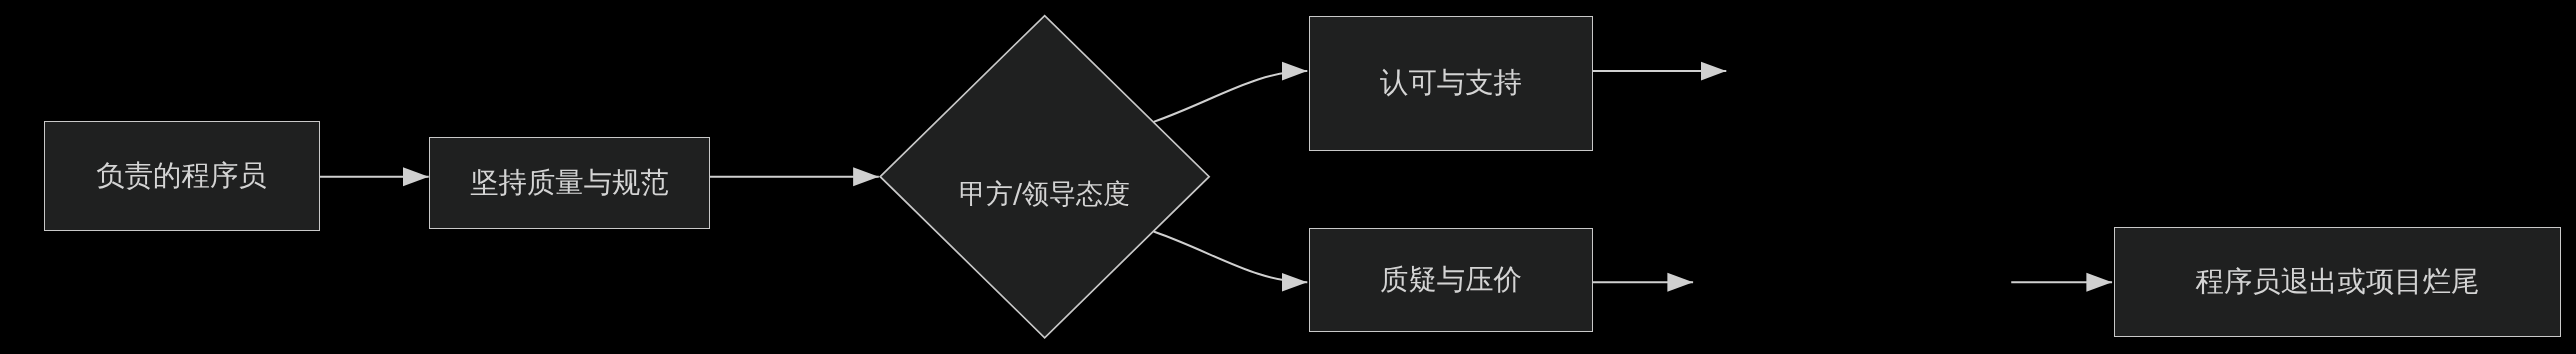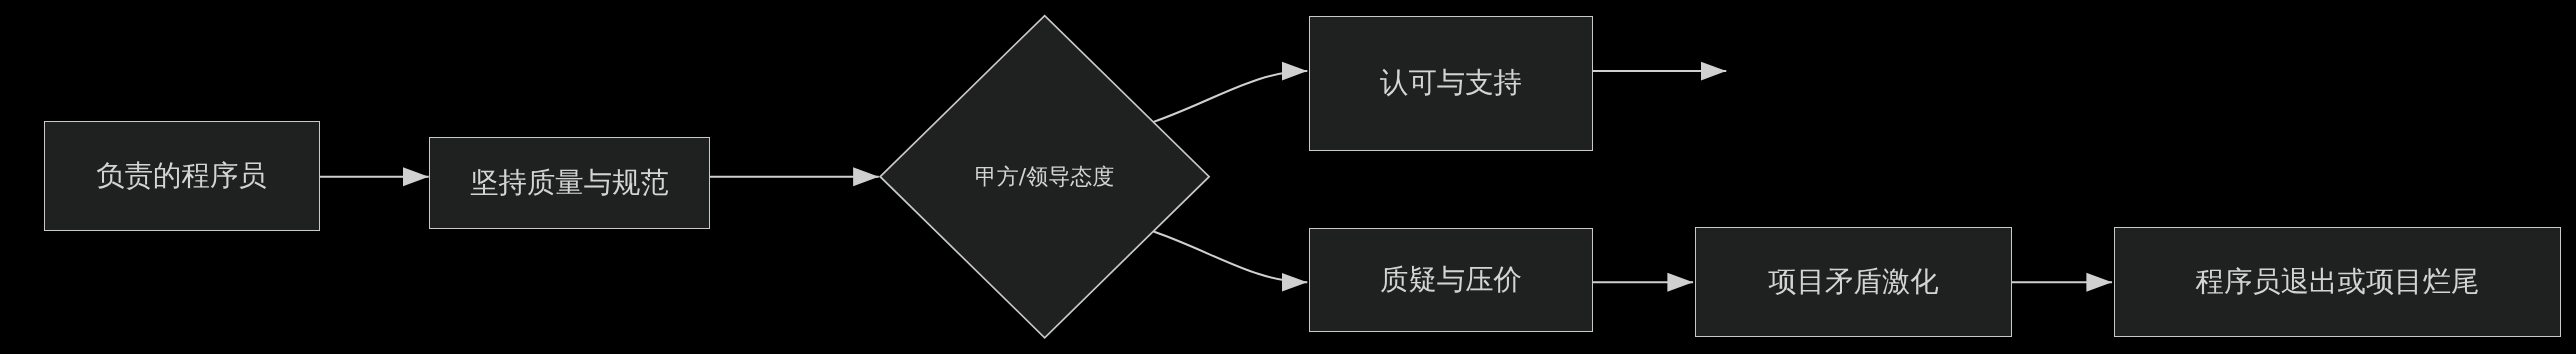--- a/index.html
+++ b/index.html
@@ -28,22 +28,23 @@
     font-size: 28.4px;
     line-height: 1.2;
     white-space: nowrap;
   }
   .diamond-label {
     position: absolute;
     color: #d4d4d4;
     display: flex;
     align-items: center;
     justify-content: center;
-    font-size: 22px;
+    font-size: 27px;
     white-space: nowrap;
+    margin-top: 17px;
   }
   .node-responsible { left: 13.5px;   top: 121px; width: 276px; height: 110px; margin-left: 30px; }
   .node-quality     { left: 429px;  top: 121px; width: 281px; height: 92px; margin-top: 16px; }
   .node-approve     { left: 1309px; top: 15.6px;  width: 284px; height: 135px; }
   .node-success     { left: 1728px; top: 16.2px;  width: 251px; height: 110px; }
   .node-doubt       { left: 1309px; top: 228px; width: 284px; height: 104px; }
   .node-conflict    { left: 1695px; top: 227px; width: 317px; height: 110px; }
   .node-fail        { left: 2114px; top: 227px; width: 447px; height: 110px; }
   .label-attitude   { left: 909px; top: 156px; width: 271px; height: 41px; }
 </style>
@@ -84,22 +85,19 @@
 
   <div class="node node-approve">
     <span>认可与支持</span>
   </div>
 
 
   <div class="node node-doubt">
     <span>质疑与压价</span>
   </div>
 
-  <div class="node node-conflict">
-    <span>项目矛盾激化</span>
-  </div>
 
   <div class="node node-fail">
     <span>程序员退出或项目烂尾</span>
   </div>
 
 </div>
 
 
 </body></html>

